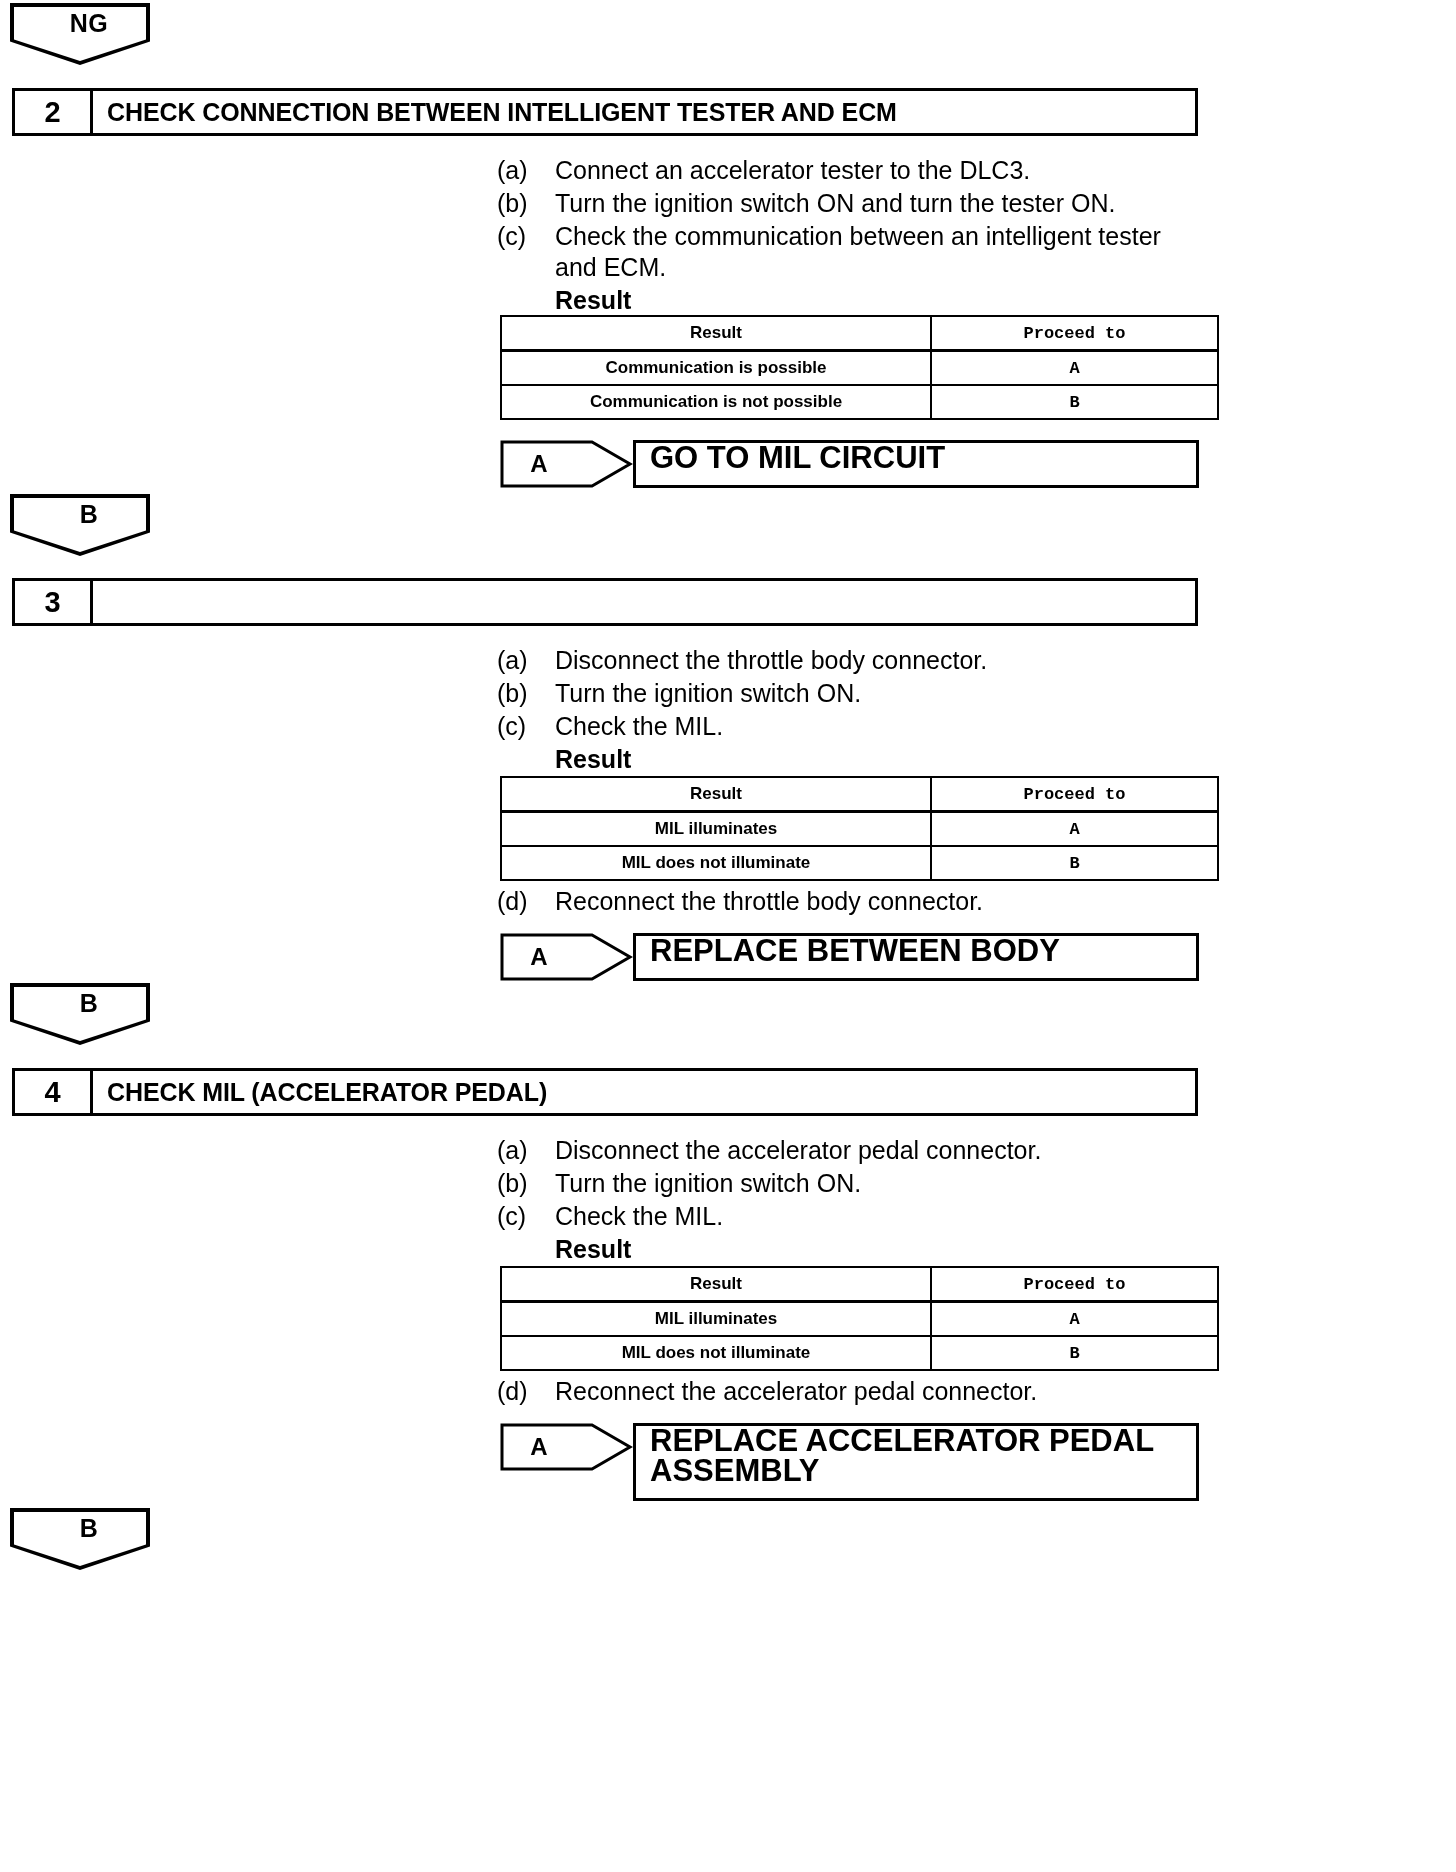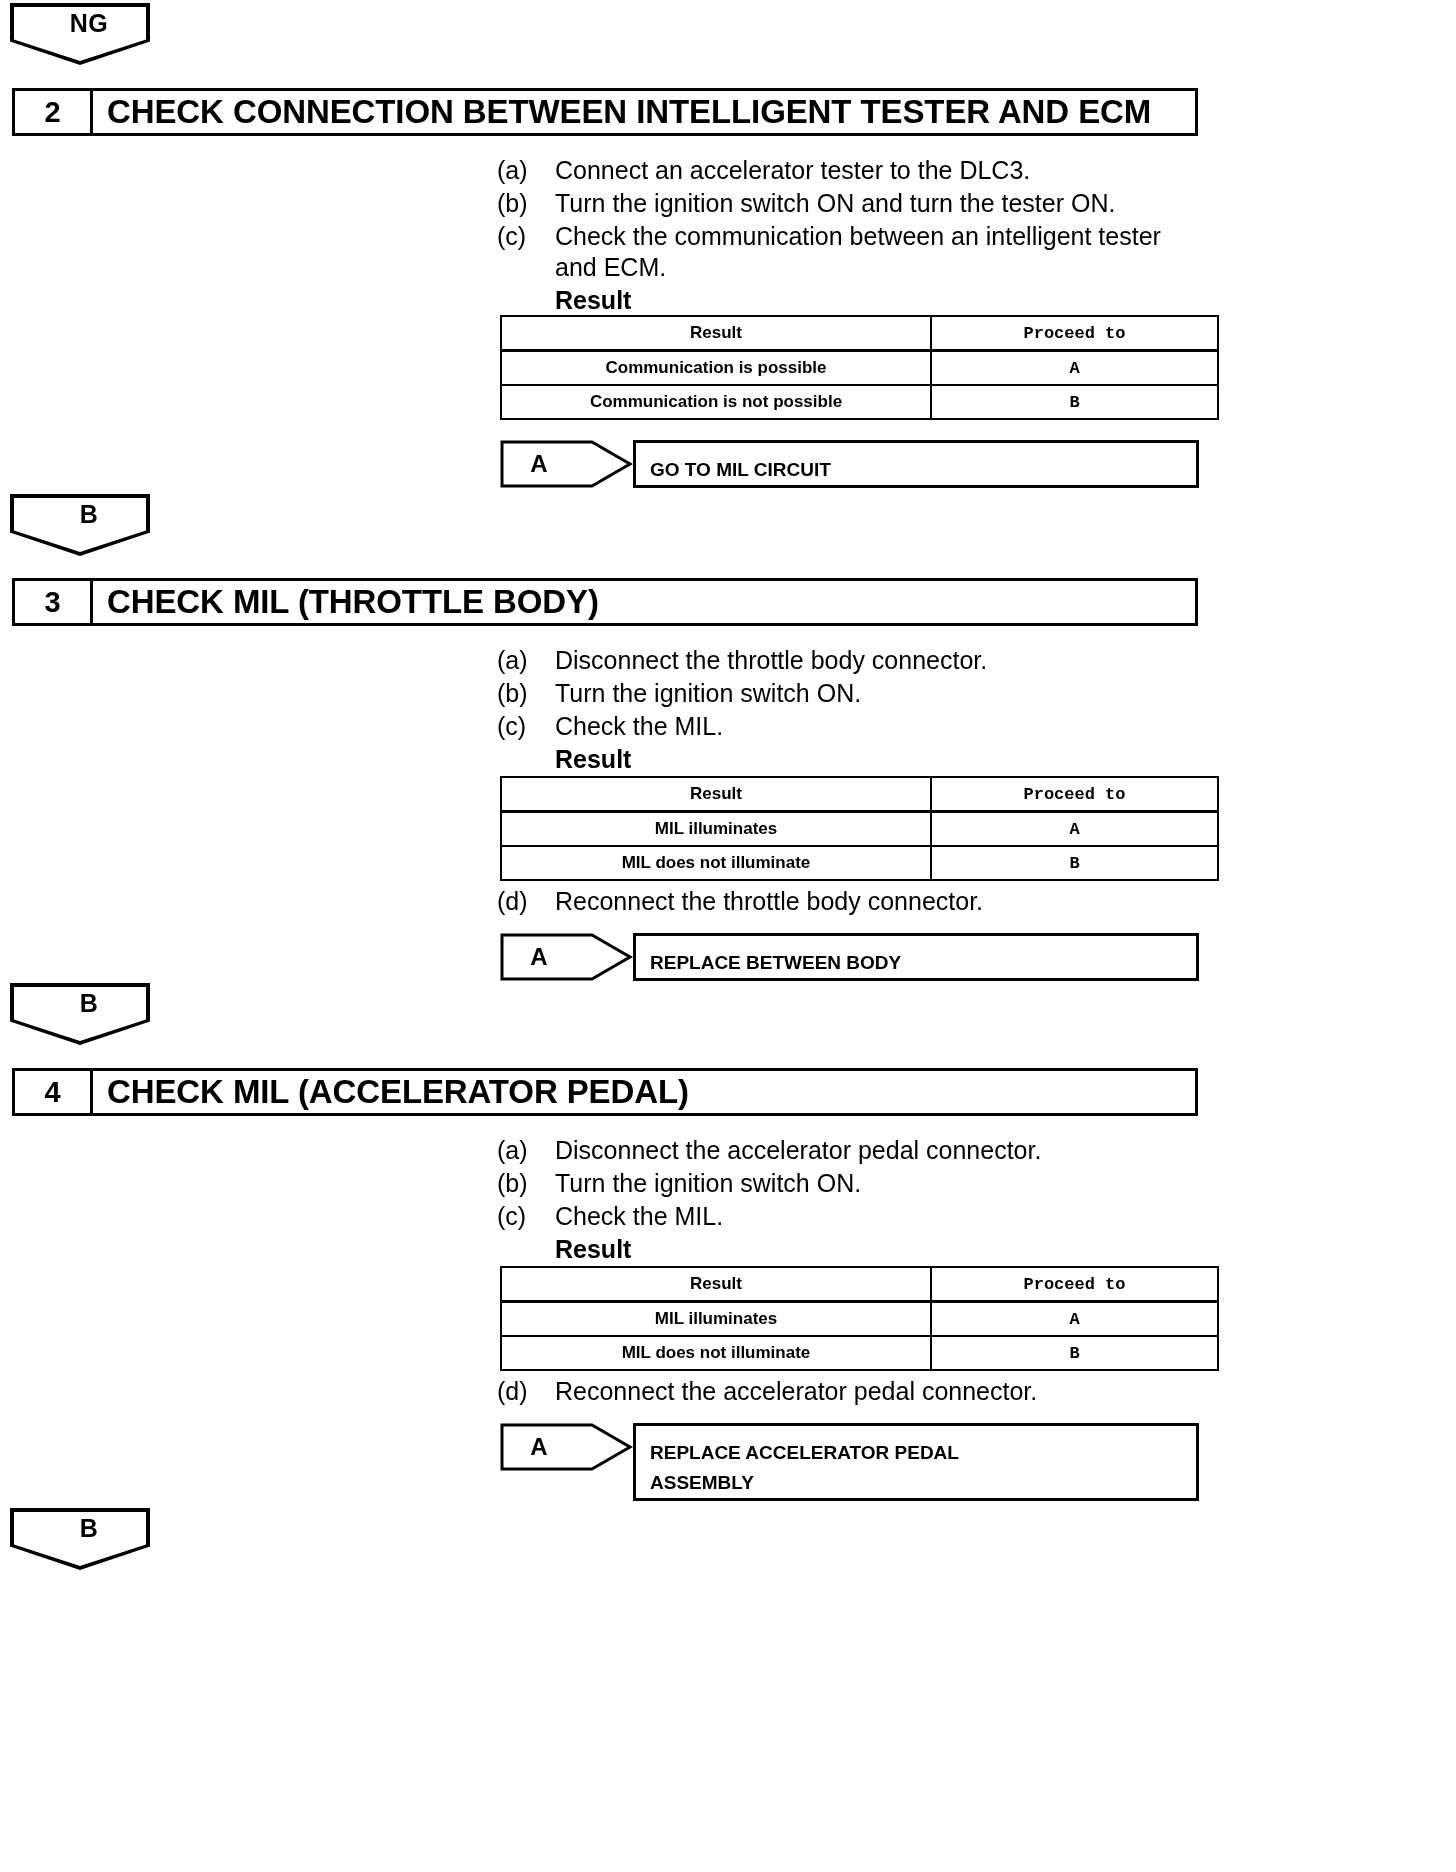--- a/index.html
+++ b/index.html
@@ -30,21 +30,21 @@
 
   
   .stepbar{position:absolute;height:48px;border:3px solid #000;box-sizing:border-box;display:flex;}
   .stepnum{
     width:75px;flex:0 0 75px;border-right:3px solid #000;
     display:flex;align-items:center;justify-content:center;
     font-size:29px;font-weight:bold;
   }
   .steptitle{
     flex:1;display:flex;align-items:center;
-    padding-left:14px;font-size:33px;font-weight:bold;
+    padding-left:14px;font-size:25px;font-weight:bold;
     letter-spacing:-.1px;
   }
 
   
   .instr{position:absolute;font-size:25px;line-height:31px;}
   .irow{display:flex;margin-bottom:2px;}
   .ilab{width:58px;flex:0 0 58px;}
   .itxt{flex:1;}
   .rlabel{font-weight:bold;padding-left:58px;}
 
@@ -65,23 +65,23 @@
     position:relative;width:133px;height:48px;flex:0 0 133px;
   }
   .flag svg{position:absolute;left:0;top:0;}
   .flag .ftxt{
     position:absolute;left:0;top:0;width:78px;height:48px;
     display:flex;align-items:center;justify-content:center;
     font-size:24px;font-weight:bold;
   }
   .actbox{
     border:3px solid #000;box-sizing:border-box;
-    display:flex;align-items:flex-end;
+    display:flex;align-items:flex-start;
     padding:0 0 0 14px;
-    font-size:19px;font-weight:bold;line-height:30px;
+    font-size:31px;font-weight:bold;line-height:30px;
   }
   .actbox .lines{white-space:pre-line;}
 </style>
 </head>
 <body>
 
 <div class="page">
 
   <div class="pentagon" style="left:10px;top:3px;">
     <div class="poly"></div>
@@ -142,21 +142,20 @@
   </div>
 
   <div class="pentagon" style="left:10px;top:494px;">
     <div class="poly"></div>
     <div class="inner"></div>
     <div class="ptxt">B</div>
   </div>
 
   <div class="stepbar" style="left:12px;top:578px;width:1186px;">
     <div class="stepnum">3</div>
-    <div class="steptitle">CHECK MIL (THROTTLE BODY)</div>
   </div>
 
   <div class="instr" style="left:497px;top:645px;width:700px;">
     <div class="irow">
       <div class="ilab">(a)</div>
       <div class="itxt">Disconnect the throttle body connector.</div>
     </div>
     <div class="irow">
       <div class="ilab">(b)</div>
       <div class="itxt">Turn the ignition switch ON.</div>

